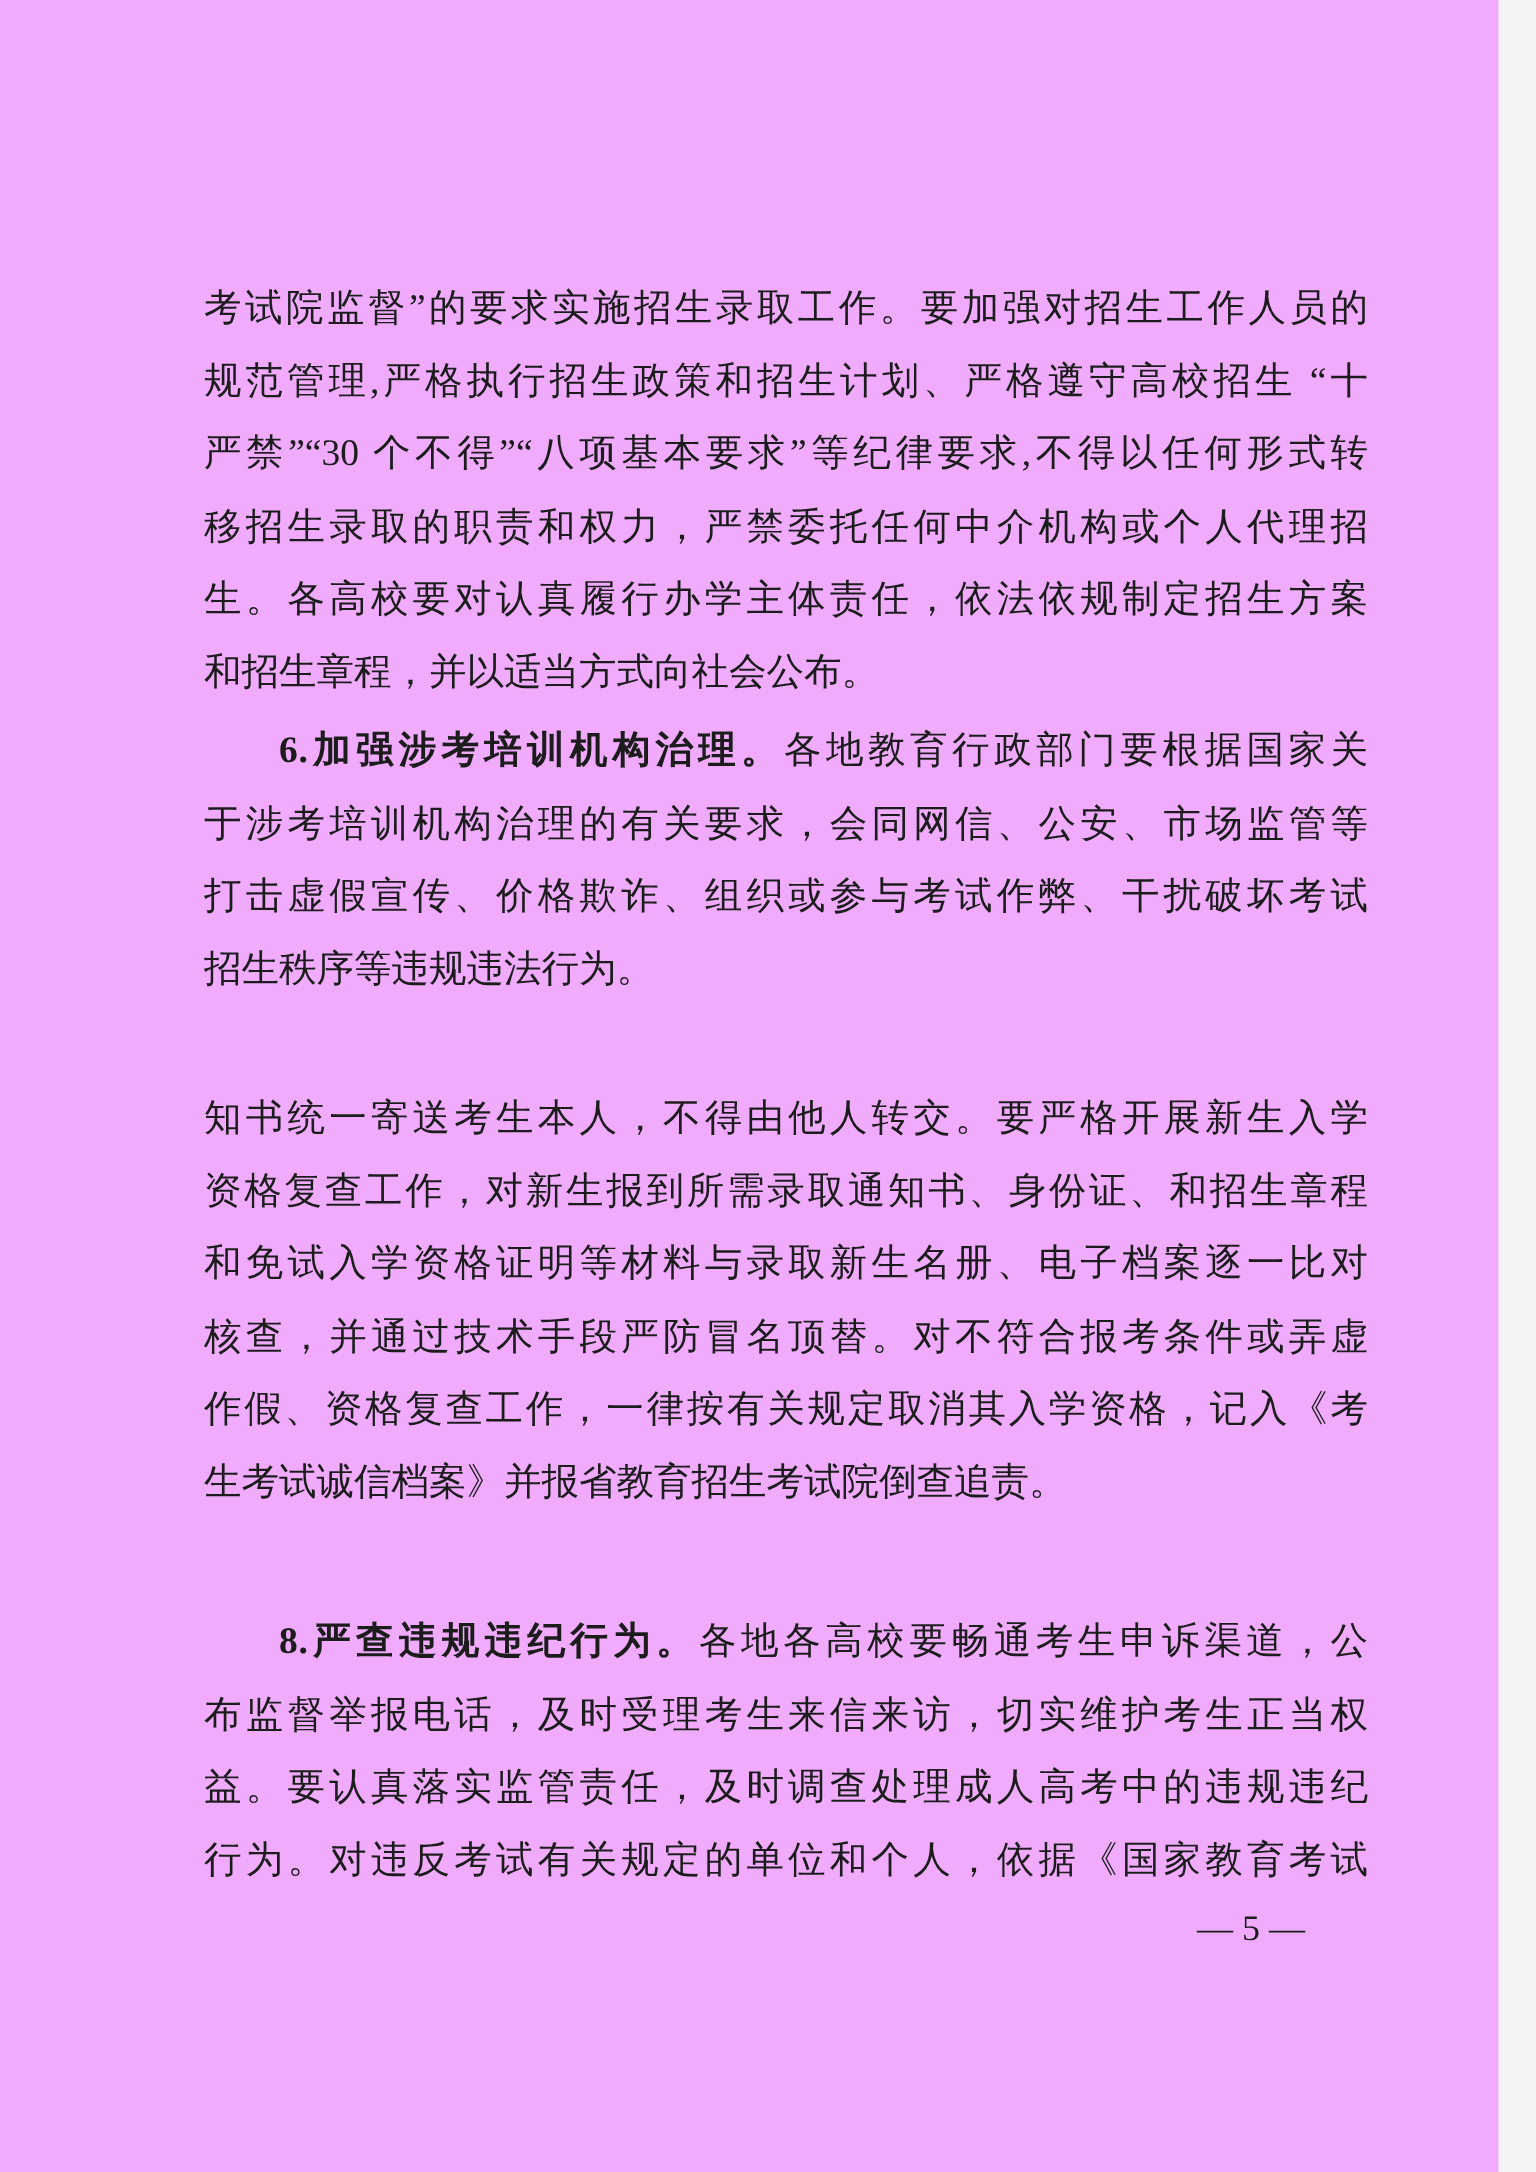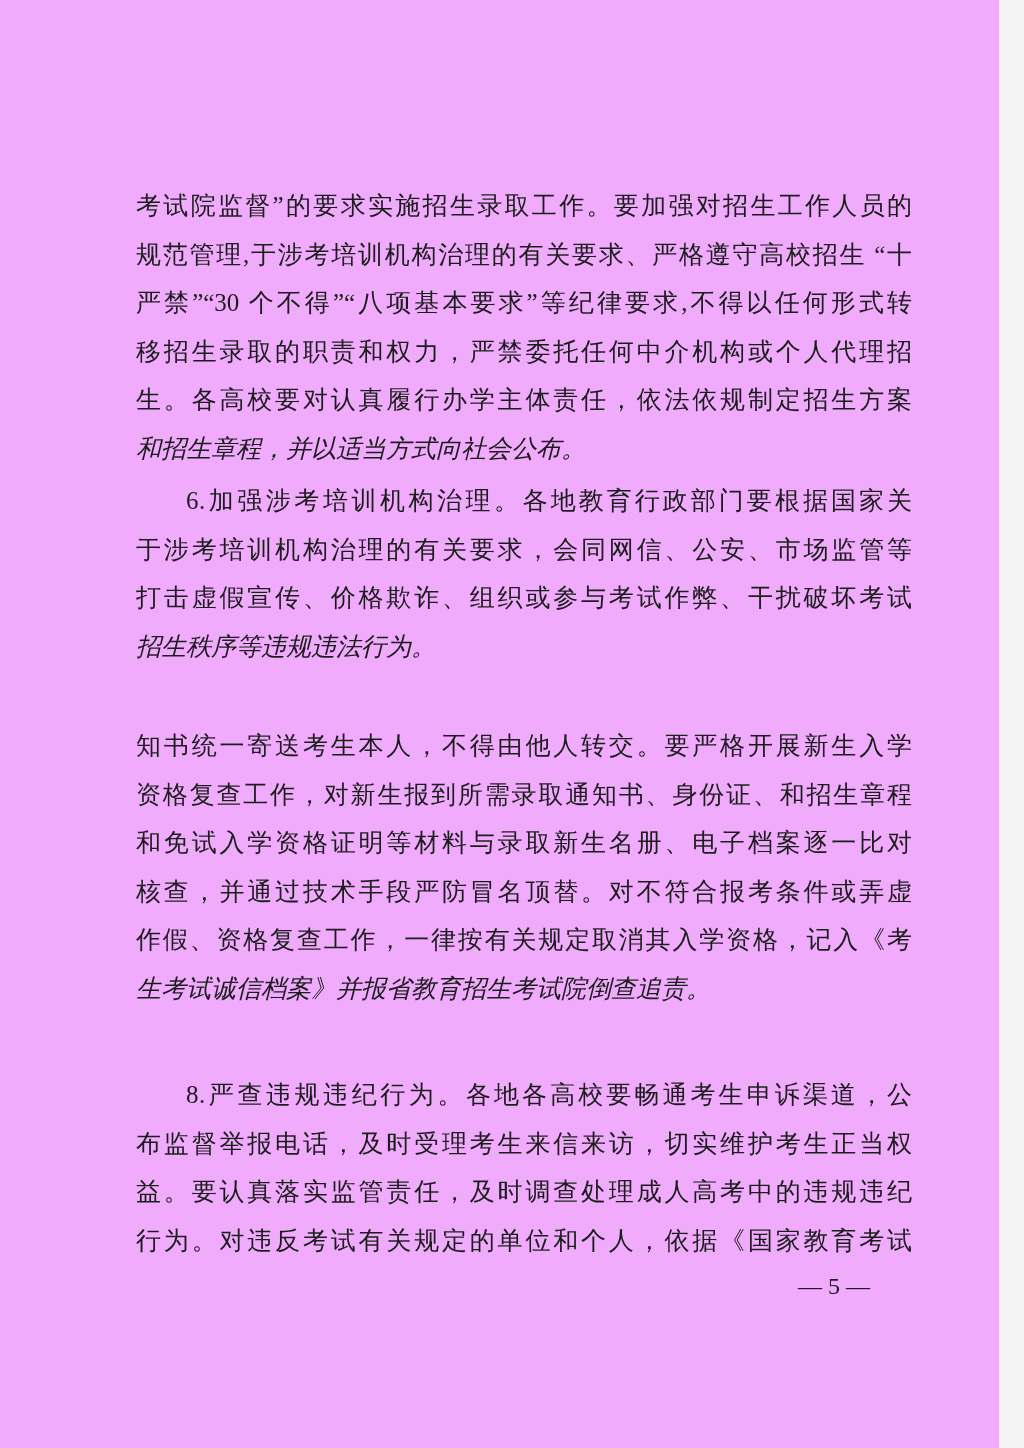--- a/index.html
+++ b/index.html
@@ -30,27 +30,26 @@
     line-height:48.5px;
     font-size:25px;
     text-align:justify;
     text-align-last:justify;
     text-justify:inter-character;
     overflow:hidden;
   }
   .ln.end{
     text-align:center;
     text-align-last:left;
-    font-style:italic;
   }
   .ln.lead{
     text-indent:50px;
   }
   .ln b{
-    font-weight:normal;
+    font-weight:bold;
     letter-spacing:0.5px;
   }
   .footer{
     position:absolute;
     left:136px;
     top:1269px;
     width:734px;
     height:34px;
     line-height:34px;
     font-size:24px;
@@ -58,21 +57,21 @@
     color:#1c1c1c;
   }
 </style>
 </head>
 <body>
 
 <div class="page">
   <div id="doc">
       <div class="para p0">
         <div class="ln">考试院监督”的要求实施招生录取工作。要加强对招生工作人员的</div>
-        <div class="ln">规范管理,于涉考培训机构治理的有关要求、严格遵守高校招生 “十</div>
+        <div class="ln">规范管理,严格执行招生政策和招生计划、严格遵守高校招生 “十</div>
         <div class="ln">严禁”“30 个不得”“八项基本要求”等纪律要求,不得以任何形式转</div>
         <div class="ln">移招生录取的职责和权力，严禁委托任何中介机构或个人代理招</div>
         <div class="ln">生。各高校要对认真履行办学主体责任，依法依规制定招生方案</div>
         <div class="ln end">和招生章程，并以适当方式向社会公布。</div>
       </div>
       <div class="para p1">
         <div class="ln lead"><b>6.加强涉考培训机构治理。</b>各地教育行政部门要根据国家关</div>
         <div class="ln">于涉考培训机构治理的有关要求，会同网信、公安、市场监管等</div>
         <div class="ln">打击虚假宣传、价格欺诈、组织或参与考试作弊、干扰破坏考试</div>
         <div class="ln end">招生秩序等违规违法行为。</div>

